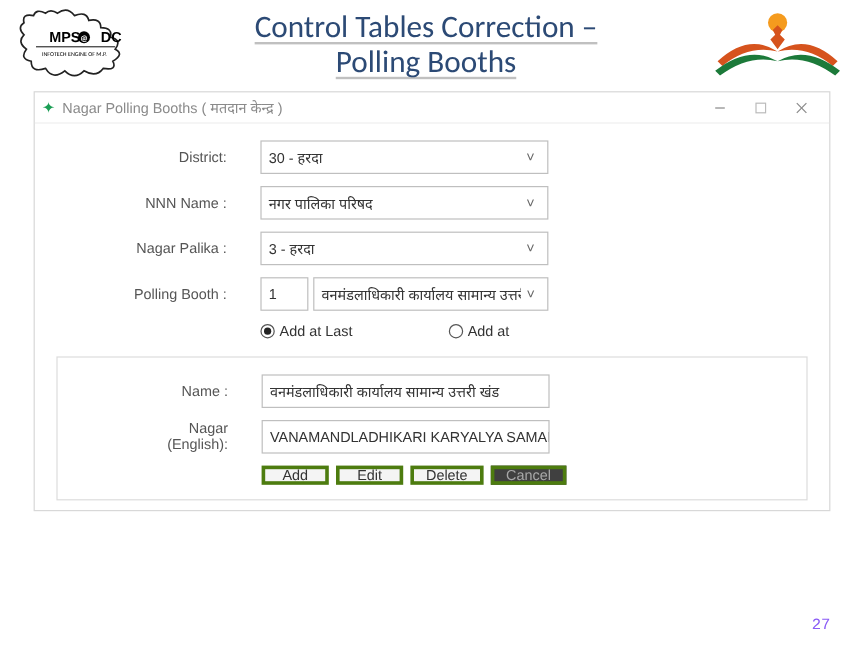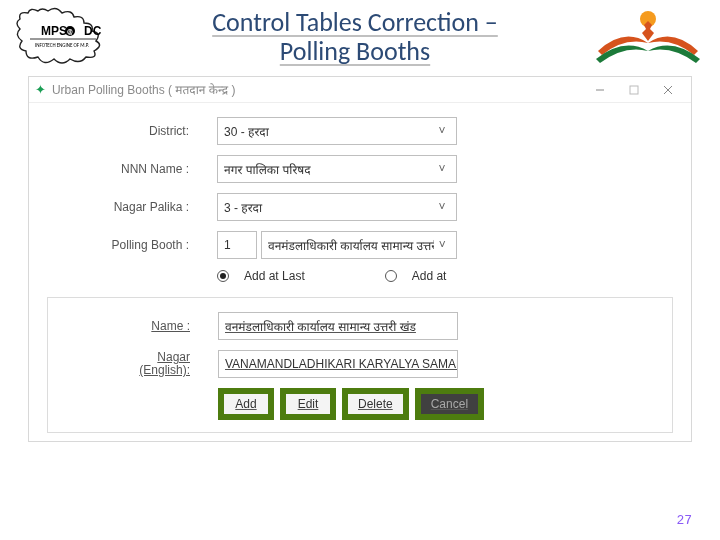--- a/index.html
+++ b/index.html
@@ -108,47 +108,46 @@
   }
   .polling-select { width: 196px; margin-left: 4px; }
   .radio-row {
     display: flex;
     align-items: center;
     margin-left: 170px;
     gap: 80px;
     margin-bottom: 14px;
     margin-top: 2px;
   }
-  .radio-item { display: flex; align-items: center; gap: 15px; font-size: 12px; color: #333;}
+  .radio-item { display: flex; align-items: center; gap: 4px; font-size: 12px; color: #333;}
   .radio-circle {
     width: 12px; height: 12px; border: 1px solid #555; border-radius: 50%;
     display: inline-flex; align-items: center; justify-content: center;
   }
   .radio-circle.sel::after {
     content: ""; width: 6px; height: 6px; background: #222; border-radius: 50%;
   }
   .inner-panel {
     border: 1px solid #dcdcdc;
     margin: 0 0 0 0;
     padding: 14px 18px 12px 18px;
-    text-decoration: underline;
   }
   .inner-panel .row label.lbl { width: 152px; }
   .txt.wide { width: 240px; }
   .btnrow {
     display: flex;
     gap: 6px;
     margin-left: 152px;
     margin-top: 6px;
   }
   .btn {
-    height: 32px;
+    height: 16px;
     min-width: 56px;
     padding: 0 10px;
-    border: 6px solid #4d7c0f;
+    border: 3px solid #4d7c0f;
     background: #f4f4f4;
     font-size: 12px;
     color: #333;
     display: flex;
     align-items: center;
     justify-content: center;
   }
   .btn.disabled { color: #a8a8a8; background: #404040; }
   .page-num {
     position: absolute;
@@ -195,21 +194,21 @@
       <path d="M110 44 Q84 20 60 36 Q84 30 106 48 Z" fill="#d6531d"></path>
       <path d="M8 52 Q36 30 60 44 Q36 38 12 56 Z" fill="#1c7a3a"></path>
       <path d="M112 52 Q84 30 60 44 Q84 38 108 56 Z" fill="#1c7a3a"></path>
     </svg>
   </div>
 </div>
 
 <div class="window">
   <div class="titlebar">
     <span class="ti-icon">✦</span>
-    <span class="tb-title">Urban Polling Booths ( मतदान केन्द्र )</span>
+    <span class="tb-title">Nagar Polling Booths ( मतदान केन्द्र )</span>
     <div class="winbtn">
       <svg viewBox="0 0 10 10">
           <line x1="1" y1="5" x2="9" y2="5" stroke="#888" stroke-width="1"></line>
         </svg>
     </div>
     <div class="winbtn">
       <svg viewBox="0 0 10 10">
           <rect x="1" y="1" width="8" height="8" fill="none" stroke="#bbb" stroke-width="1"></rect>
         </svg>
     </div>

